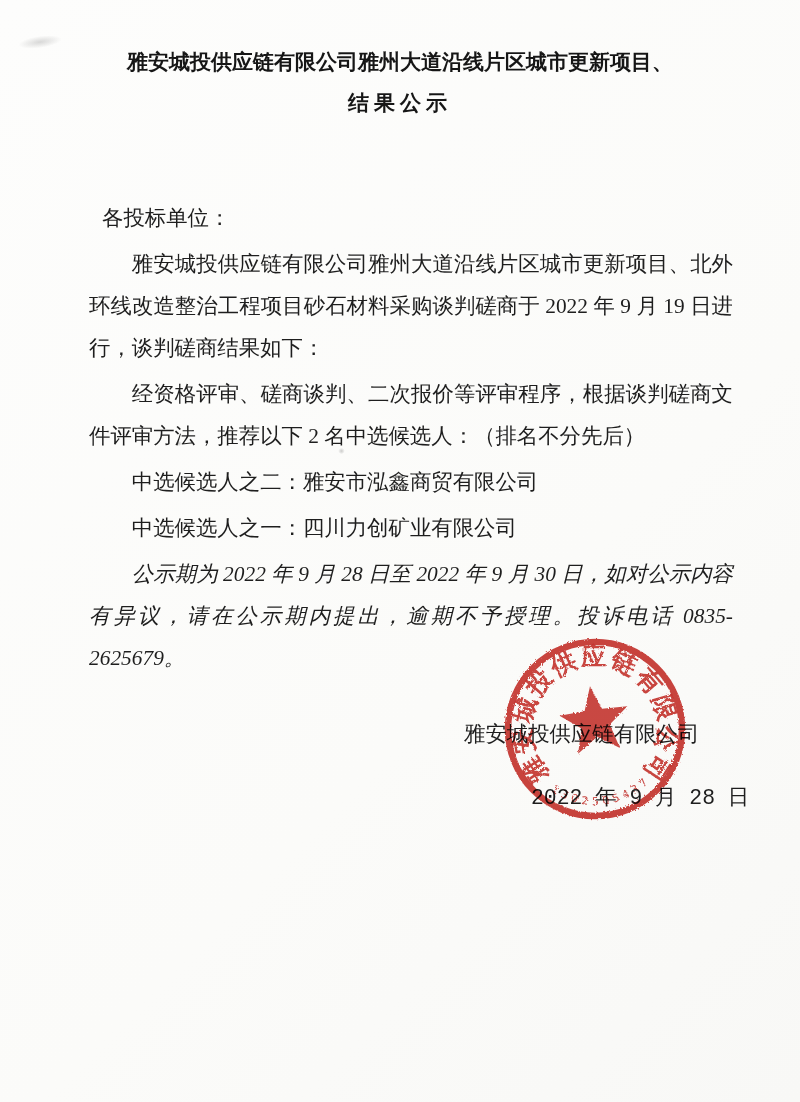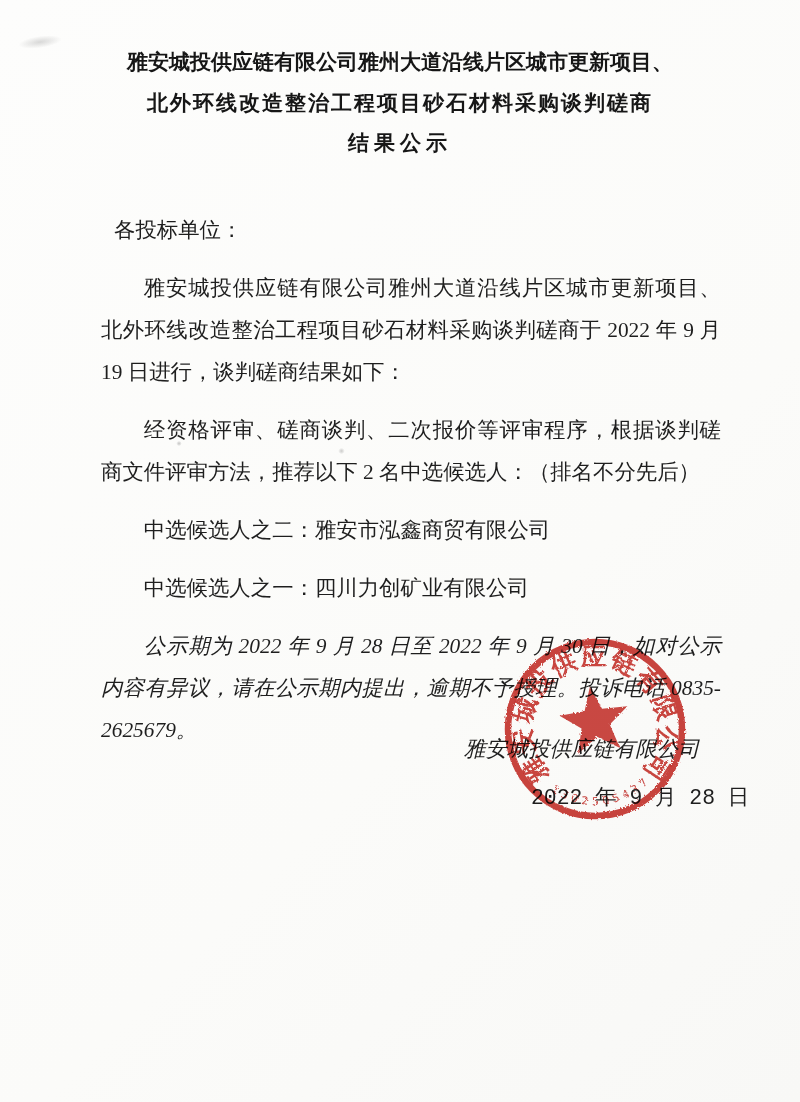--- a/index.html
+++ b/index.html
@@ -19,31 +19,31 @@
     line-height:40.5px;
     color:#161616;
   }
   .title .t2{letter-spacing:2px;}
   .title .sub{letter-spacing:5px;}
   .body{
     position:absolute;top:193px;left:85px;width:652px;
     font-size:21.4px;line-height:42px;
     text-align:justify;text-justify:inter-ideograph;
   }
-  .body p{margin:16px;}
+  .body p{margin:4px;}
   .salutation{padding-left:13px;}
   .para{text-indent:2em;}
   .p1{margin-top:10px;}
   .p2{margin-top:-4px;}
   .p3{margin-top:-3px;}
   .p4{margin-top:3px;}
   .p5{margin-top:3px;font-style:italic;}
   .sig-company{
-    position:absolute;left:464px;top:734px;
-    font-size:21.4px;white-space:nowrap;font-style:italic;
+    position:absolute;left:464px;top:719px;
+    font-size:21.4px;white-space:nowrap;
   }
   .sig-date{
     position:absolute;left:531px;top:782px;
     font-size:21.4px;white-space:nowrap;font-family:Liberation Mono, monospace;
   }
   .seal{
     position:absolute;left:495px;top:629px;
     width:200px;height:200px;
     mix-blend-mode:multiply;
     opacity:.92;
@@ -57,21 +57,20 @@
   .speck3{left:338px;top:448px;width:7px;height:6px;
     background:radial-gradient(circle,rgba(90,90,90,.3),rgba(90,90,90,0) 70%);}
 </style>
 </head>
 <body>
 
 <div class="page">
 
   <div class="title">
     <div class="t1">雅安城投供应链有限公司雅州大道沿线片区城市更新项目、</div>
-    <div class="t2">北外环线改造整治工程项目砂石材料采购谈判磋商</div>
     <div class="sub">结果公示</div>
   </div>
 
   <div class="body">
     <p class="salutation">各投标单位：</p>
     <p class="para p1">雅安城投供应链有限公司雅州大道沿线片区城市更新项目、北外环线改造整治工程项目砂石材料采购谈判磋商于 2022 年 9 月 19 日进行，谈判磋商结果如下：</p>
     <p class="para p2">经资格评审、磋商谈判、二次报价等评审程序，根据谈判磋商文件评审方法，推荐以下 2 名中选候选人：（排名不分先后）</p>
     <p class="para p4">中选候选人之二：雅安市泓鑫商贸有限公司</p>
     <p class="para p3">中选候选人之一：四川力创矿业有限公司</p>
     <p class="para p5">公示期为 2022 年 9 月 28 日至 2022 年 9 月 30 日，如对公示内容有异议，请在公示期内提出，逾期不予授理。投诉电话 0835-2625679。</p>

